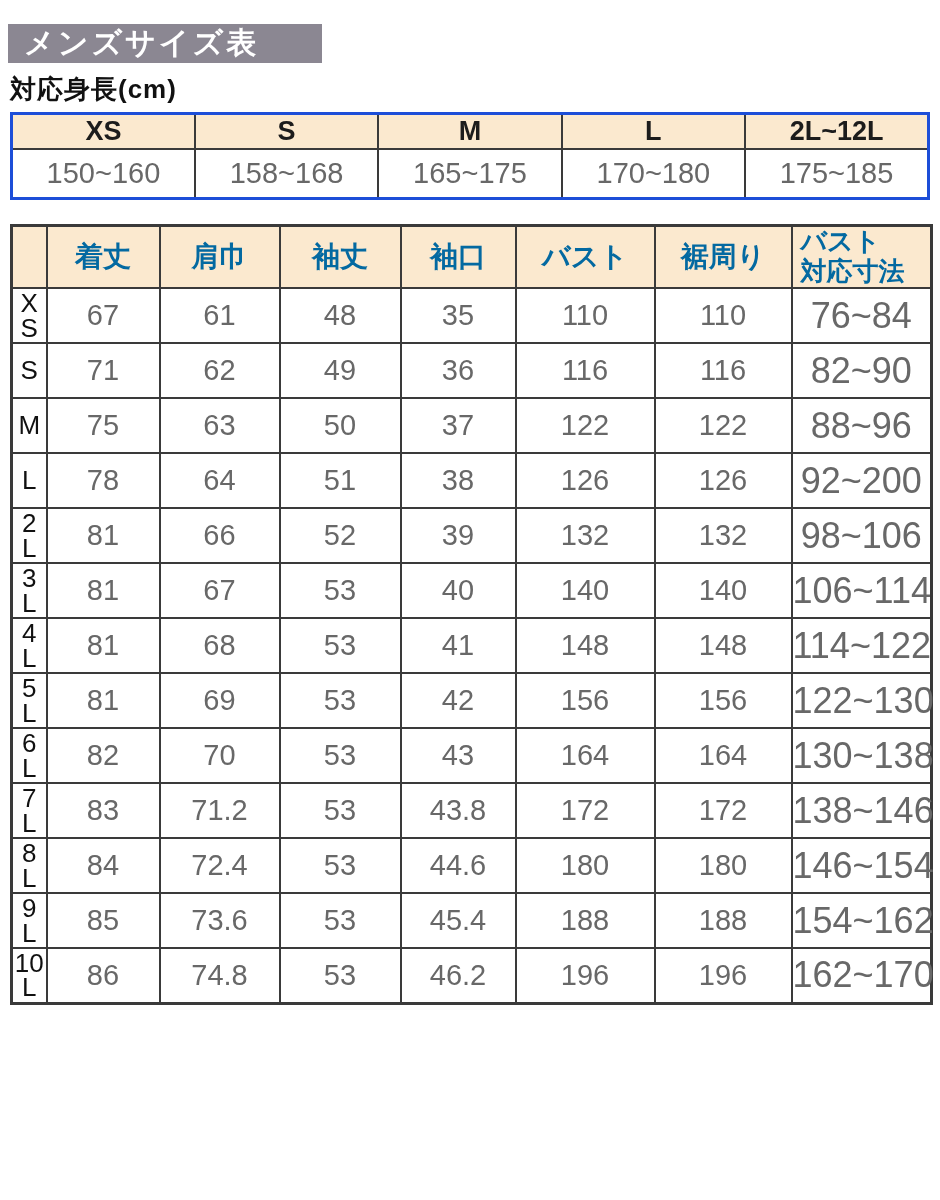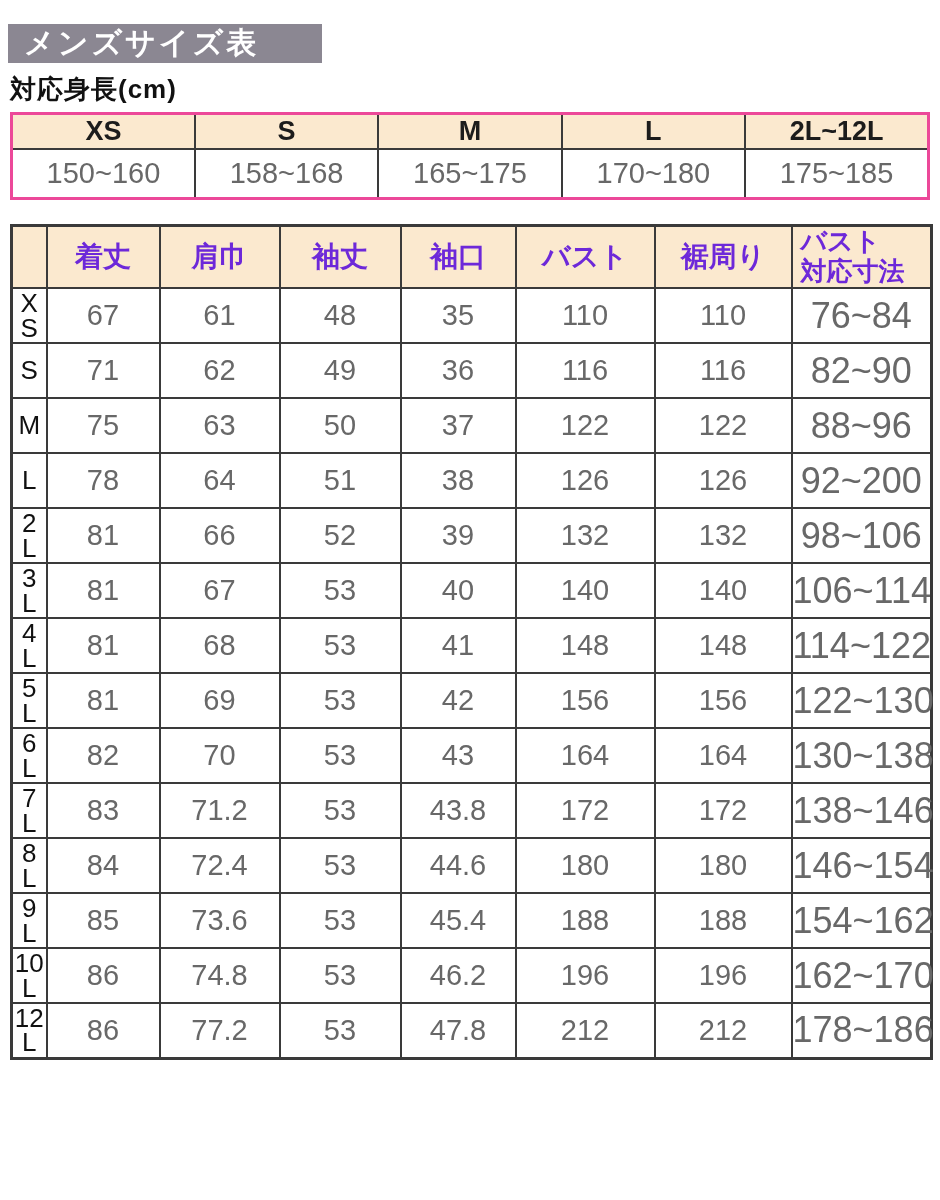--- a/index.html
+++ b/index.html
@@ -21,21 +21,21 @@
   }
   .height-label {
     position: absolute; left: 10px; top: 72px;
     font-size: 26px; font-weight: bold; color: #111111;
     letter-spacing: 1px;
   }
   table { border-collapse: collapse; table-layout: fixed; }
   .height-table {
     position: absolute; left: 10px; top: 112px;
     width: 920px;
-    border: 3px solid #ec4899;
+    border: 3px solid #1d4ed8;
   }
   .height-table th {
     background: #fbe9cf;
     border: 2px solid #3a3a3a;
     height: 29px;
     font-size: 27px; font-weight: bold; color: #1c1c1c;
     text-align: center;
   }
   .height-table td {
     background: #ffffff;
@@ -50,21 +50,21 @@
     border: 3px solid #3a3a3a;
   }
   .size-table th, .size-table td {
     border: 2px solid #3a3a3a;
     text-align: center;
     padding: 0;
   }
   .size-table thead th {
     background: #fbe9cf;
     height: 60px;
-    font-size: 28px; font-weight: bold; color: #6d28d9;
+    font-size: 28px; font-weight: bold; color: #0369a1;
   }
   .size-table thead th.range-h {
     text-align: left;
     padding-left: 8px;
     font-size: 26px;
     line-height: 1.15;
     white-space: pre-line;
   }
   .size-table tbody tr { height: 55px; }
   .size-table tbody td {
@@ -268,25 +268,14 @@
       <th class="rl">10
 L</th>
       <td>86</td>
       <td>74.8</td>
       <td>53</td>
       <td>46.2</td>
       <td>196</td>
       <td>196</td>
       <td class="range">162~170</td>
     </tr>
-    <tr>
-      <th class="rl">12
-L</th>
-      <td>86</td>
-      <td>77.2</td>
-      <td>53</td>
-      <td>47.8</td>
-      <td>212</td>
-      <td>212</td>
-      <td class="range">178~186</td>
-    </tr>
   </tbody>
 </table>
 
 </body></html>

